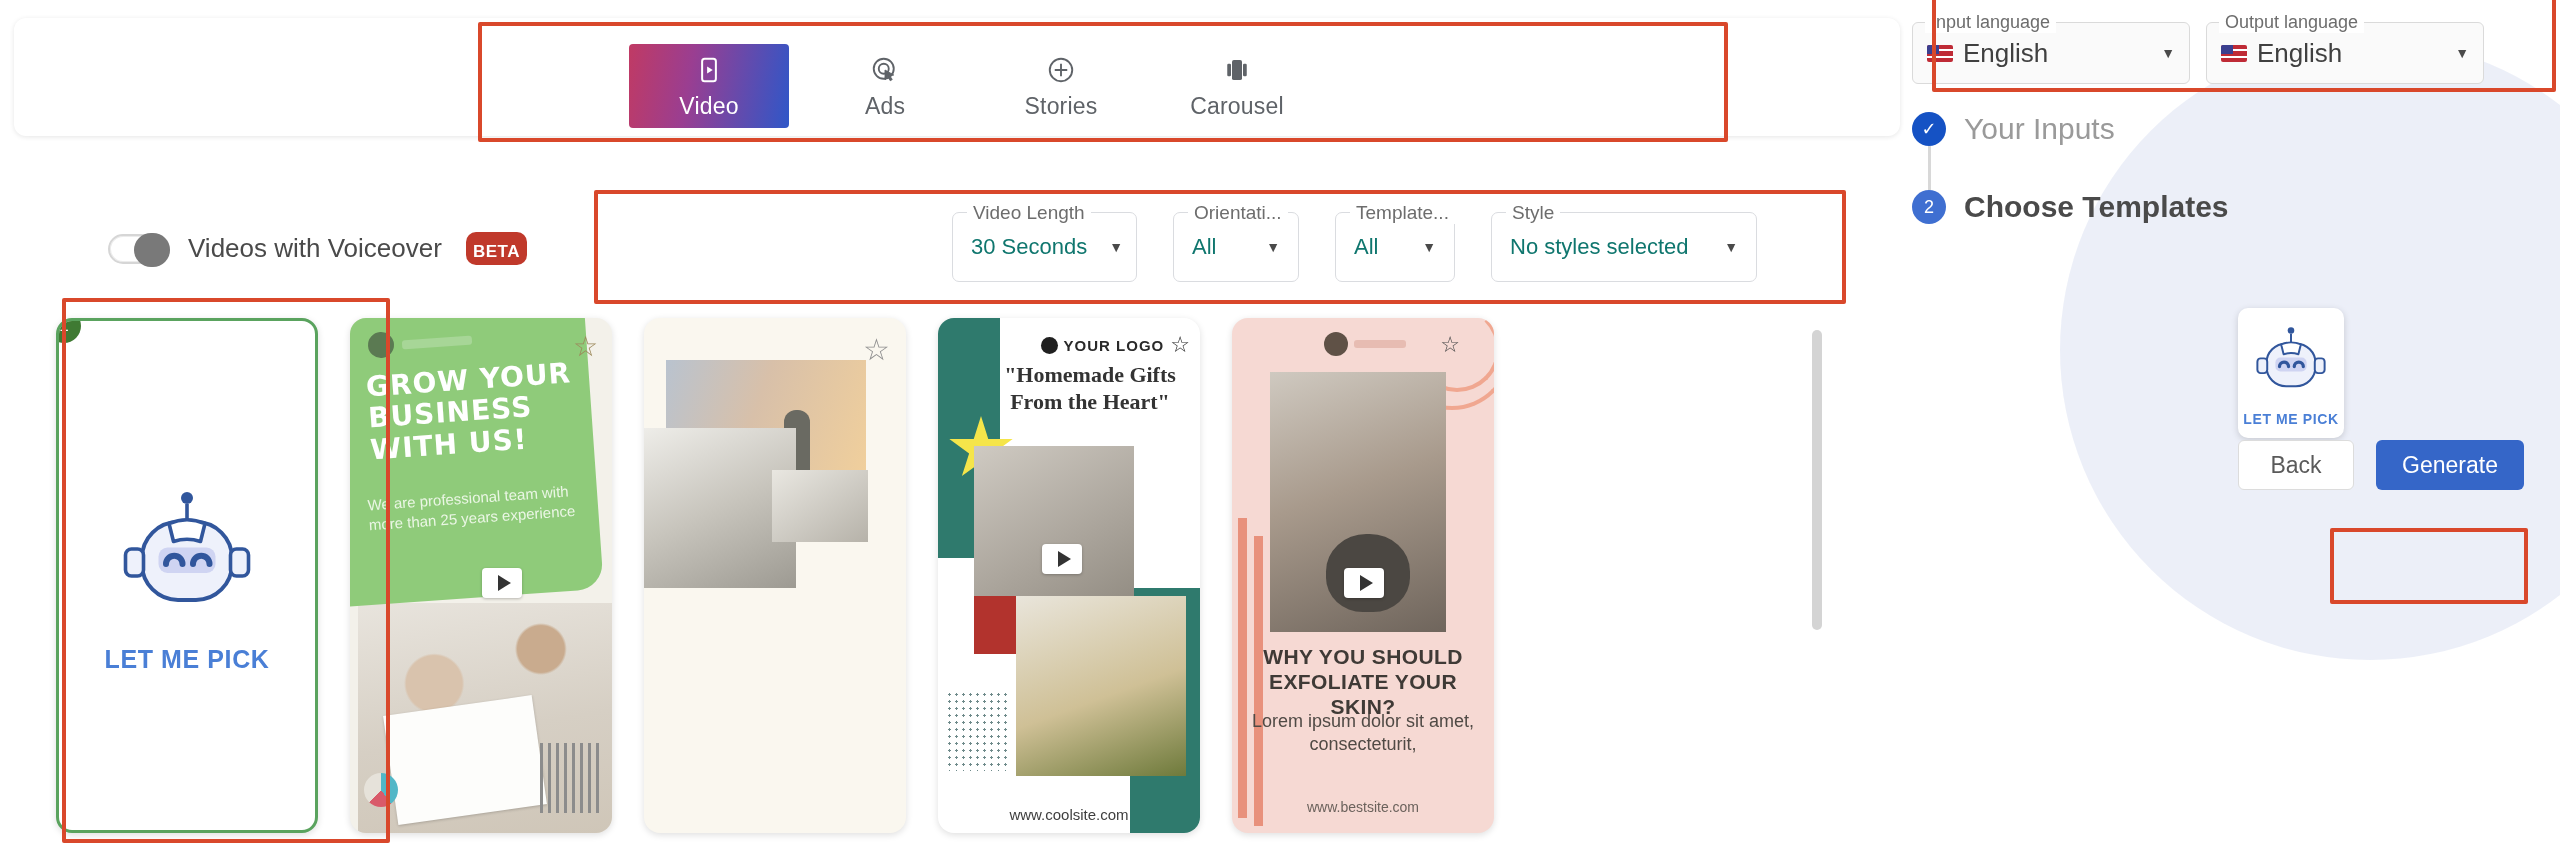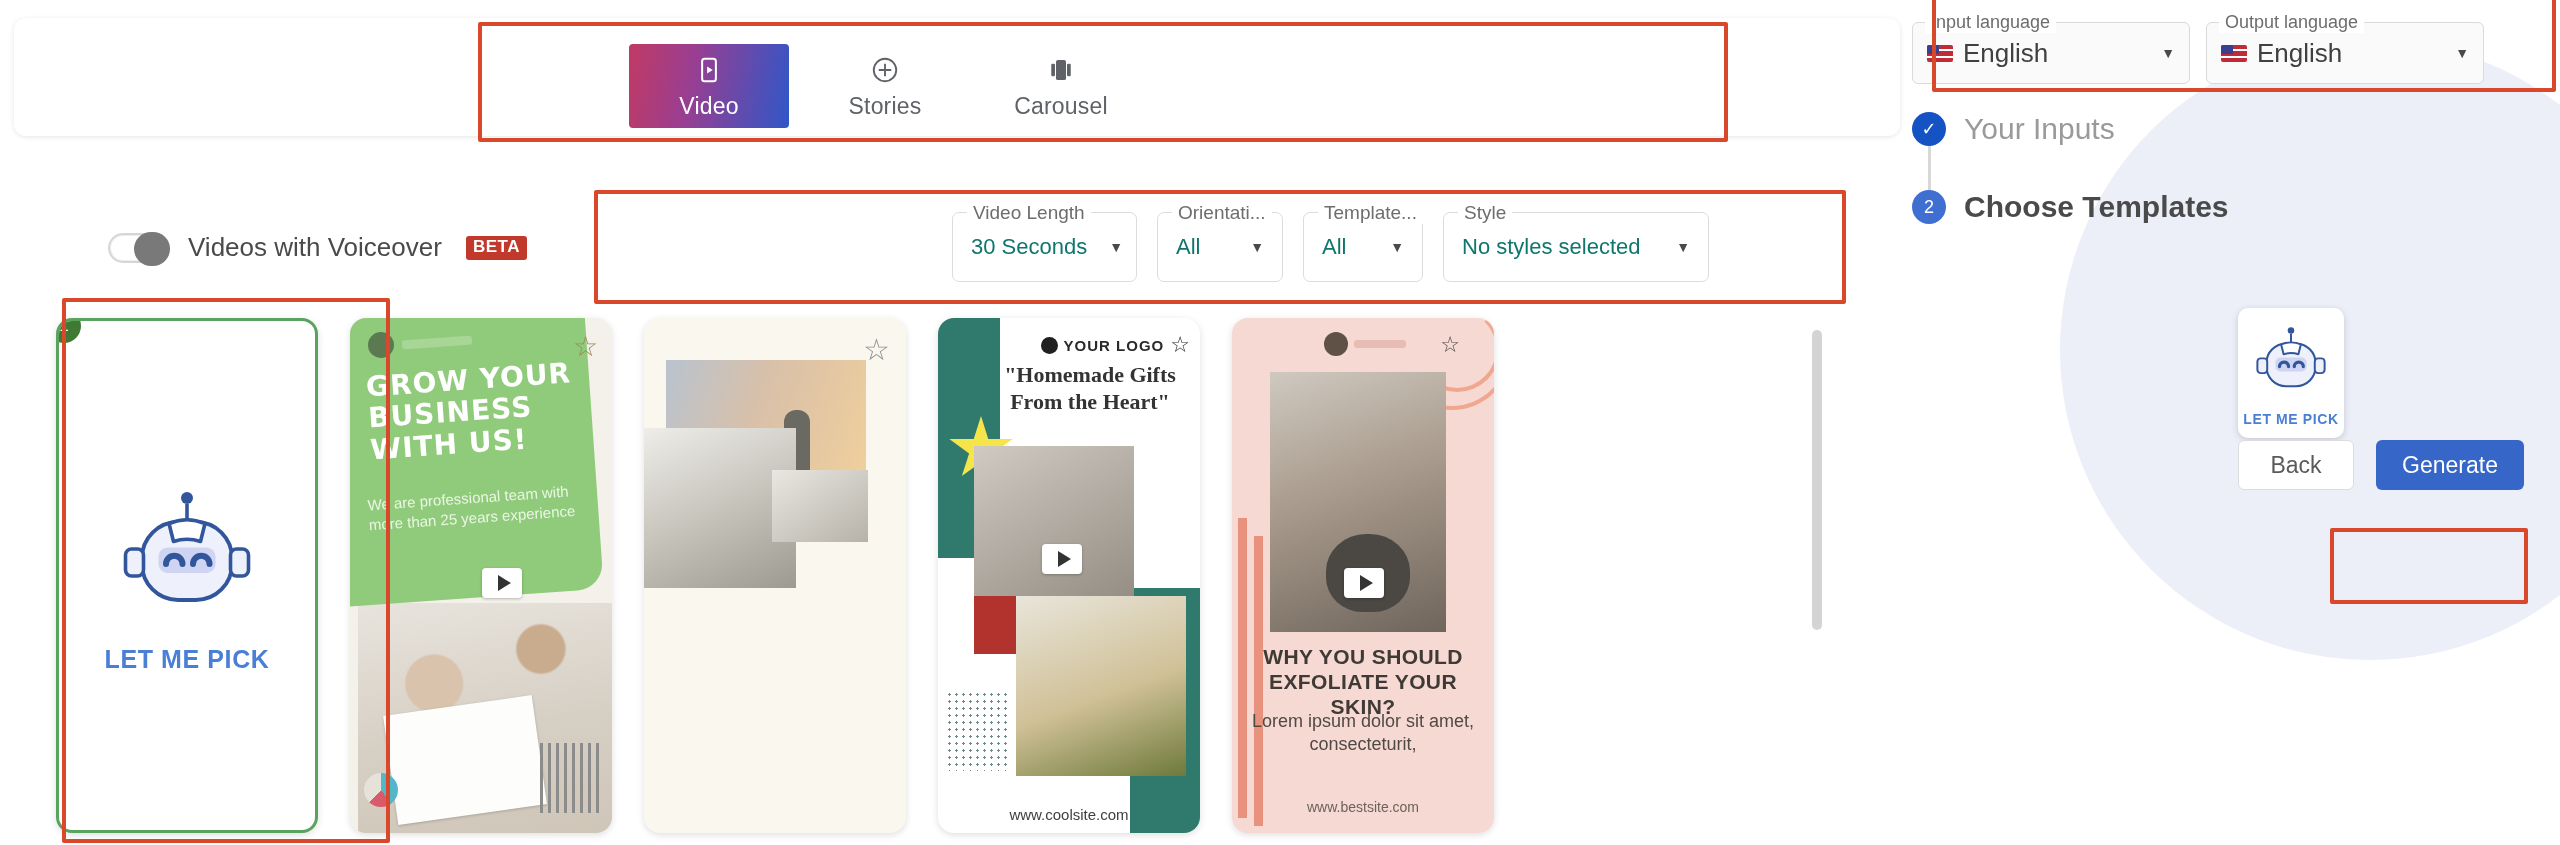--- a/index.html
+++ b/index.html
@@ -49,26 +49,26 @@
     border:2px solid #d6d6d6; position:relative; cursor:pointer;
     box-shadow:inset 0 0 0 1px #ececec;
   }
   .switch .knob{
     position:absolute; right:-2px; top:-3px; width:36px; height:34px;
     background:#797979; border-radius:17px;
   }
   .vo-label{ font-size:26px; color:#4a4a4a; }
   .beta{
     background:#c0392b; color:#fff; font-size:17px; font-weight:bold;
-    padding:1px 7px 3px; border-radius:3px; letter-spacing:.5px;
+    padding:10px 7px 3px; border-radius:10px; letter-spacing:.5px;
     margin-left:6px;
   }
 
   
-  .filters{ position:absolute; left:952px; top:212px; display:flex; gap:20px; align-items:center;}
+  .filters{ position:absolute; left:952px; top:212px; display:flex; gap:36px; align-items:center;}
   .field{ position:relative; height:70px; border:1px solid #dadce0; border-radius:7px; background:#fff;
           display:flex; align-items:center; padding:0 18px; cursor:pointer; }
   .field .legend{
     position:absolute; top:-11px; left:14px; background:#fff; padding:0 6px;
     font-size:19px; color:#6d6d6d; white-space:nowrap; max-width:140px;
     overflow:hidden; text-overflow:ellipsis;
   }
   .field .val{ font-size:22px; color:#0f766e; white-space:nowrap; }
   .caret{ margin-left:auto; padding-left:22px; color:#4a4a4a; font-size:14px; }
   .f-len{ width:185px; } .f-ori{ width:126px; } .f-tpl{ width:120px; } .f-sty{ width:266px; }
@@ -246,20 +246,30 @@
       <div class="tab active">
         <span class="glyph">
           <svg width="30" height="30" viewBox="0 0 24 24" fill="none" stroke="#ffffff" stroke-width="1.6">
             <rect x="6.5" y="3" width="11" height="18" rx="2"></rect>
             <path d="M10.5 9.2 L15 12 L10.5 14.8 Z" fill="#ffffff" stroke="none"></path>
           </svg>
         </span>
         <span class="lbl">Video</span>
       </div>
 
+      <div class="tab">
+        <span class="glyph">
+          <svg width="30" height="30" viewBox="0 0 24 24" fill="none" stroke="#5f6368" stroke-width="1.5">
+            <circle cx="11" cy="11" r="8"></circle>
+            <circle cx="11" cy="11" r="4"></circle>
+            <path d="M12 12 L12 20 L14.2 17.4 L16.2 20.6 L17.8 19.6 L15.8 16.6 L19 16 Z" fill="#5f6368" stroke="#5f6368" stroke-width=".7"></path>
+          </svg>
+        </span>
+        <span class="lbl">Ads</span>
+      </div>
 
       <div class="tab">
         <span class="glyph">
           <svg width="30" height="30" viewBox="0 0 24 24" fill="none" stroke="#5f6368" stroke-width="1.5">
             <circle cx="12" cy="12" r="9"></circle>
             <path d="M12 7 V17 M7 12 H17"></path>
           </svg>
         </span>
         <span class="lbl">Stories</span>
       </div>

